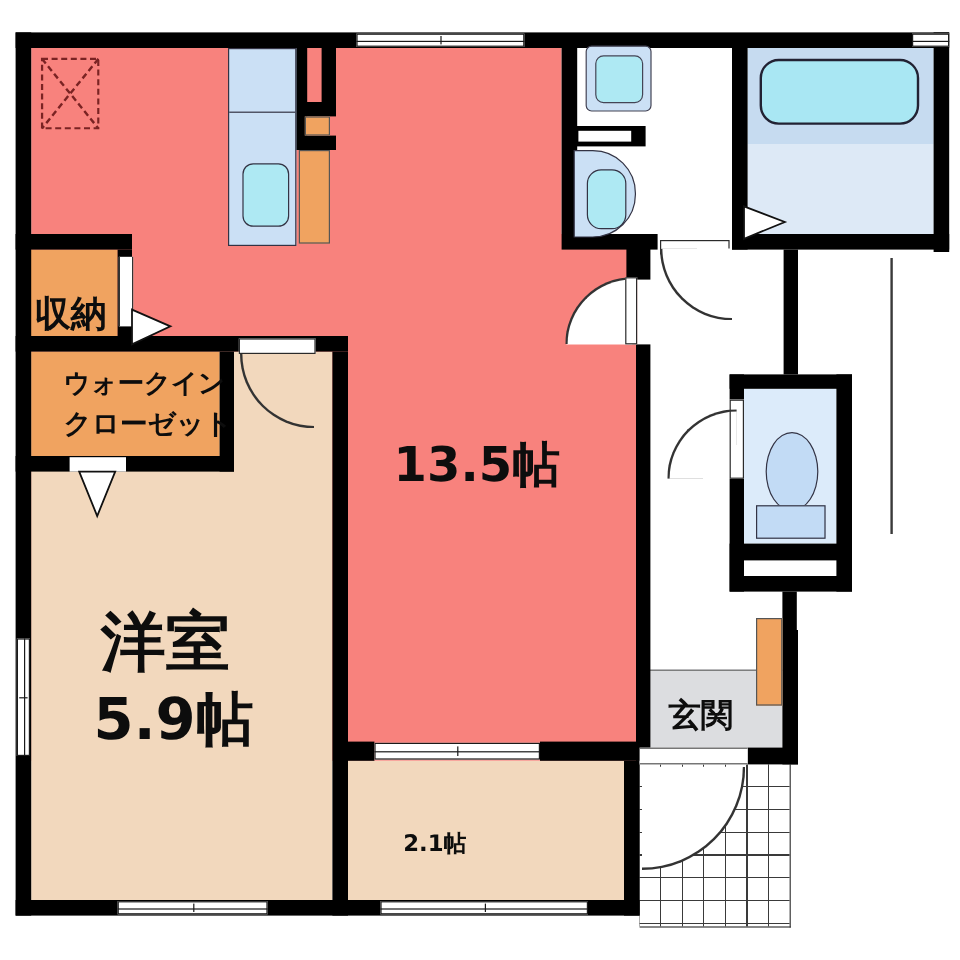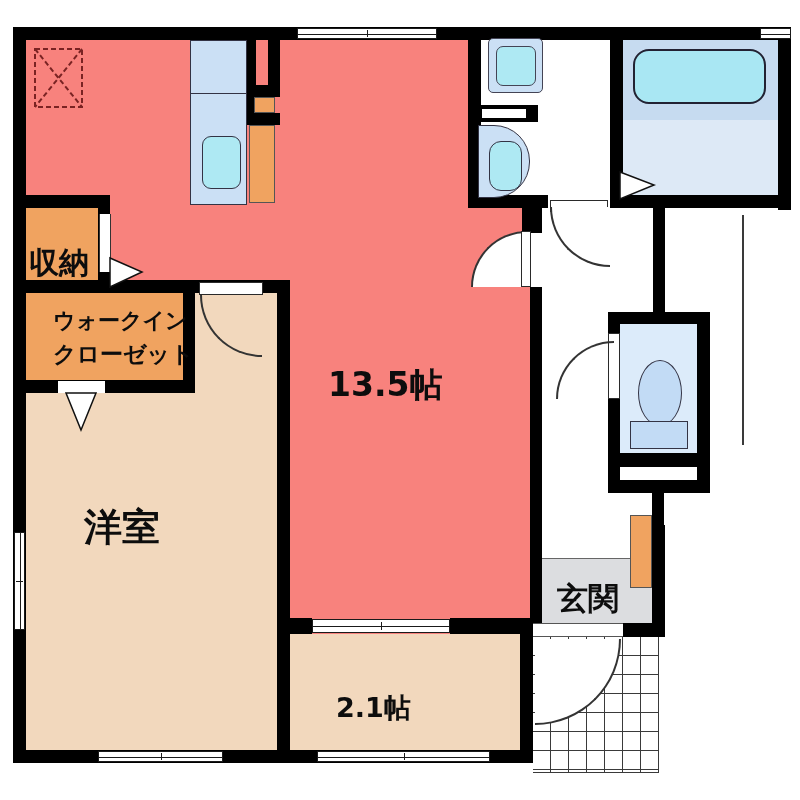--- a/index.html
+++ b/index.html
@@ -159,26 +159,27 @@
 
   <div class="fixture" style="left:630px;top:515px;width:22px;height:73px;background:#F0A360;border:1px solid #555;"></div>
 
   <svg class="fixture" style="left:106px;top:252px;" width="40" height="40" viewBox="0 0 40 40">
     <polygon points="4,6 36,20 4,35" fill="#fff" stroke="#111" stroke-width="1.5"></polygon>
   </svg>
   <svg class="fixture" style="left:60px;top:388px;" width="40" height="48" viewBox="0 0 40 48">
     <polygon points="6,5 36,5 21,42" fill="#fff" stroke="#111" stroke-width="1.5"></polygon>
   </svg>
 
-  <div class="txt" style="left:328px;top:368px;font-size:33px;">13.5帖</div>
+  <div class="txt" style="left:328px;top:368px;font-size:40px;">13.5帖</div>
 
-  <div class="txt" style="left:84px;top:508px;font-size:38px;">洋室</div>
+  <div class="txt" style="left:84px;top:508px;font-size:54px;">洋室</div>
+  <div class="txt" style="left:78px;top:576px;font-size:48px;">5.9帖</div>
 
-  <div class="txt" style="left:336px;top:694px;font-size:27px;">2.1帖</div>
+  <div class="txt" style="left:336px;top:694px;font-size:19px;">2.1帖</div>
 
   <div class="txt" style="left:29px;top:224px;font-size:30px;margin-top:24px;">収納</div>
 
   <div class="txt" style="left:53px;top:343px;font-size:23px;">クローゼット</div>
   <div class="txt" style="left:53px;top:310px;font-size:22px;">ウォークイン</div>
 
-  <div class="txt" style="left:557px;top:583px;font-size:31px;">玄関</div>
+  <div class="txt" style="left:557px;top:583px;font-size:27px;">玄関</div>
 
 </div>
 
 </body></html>

